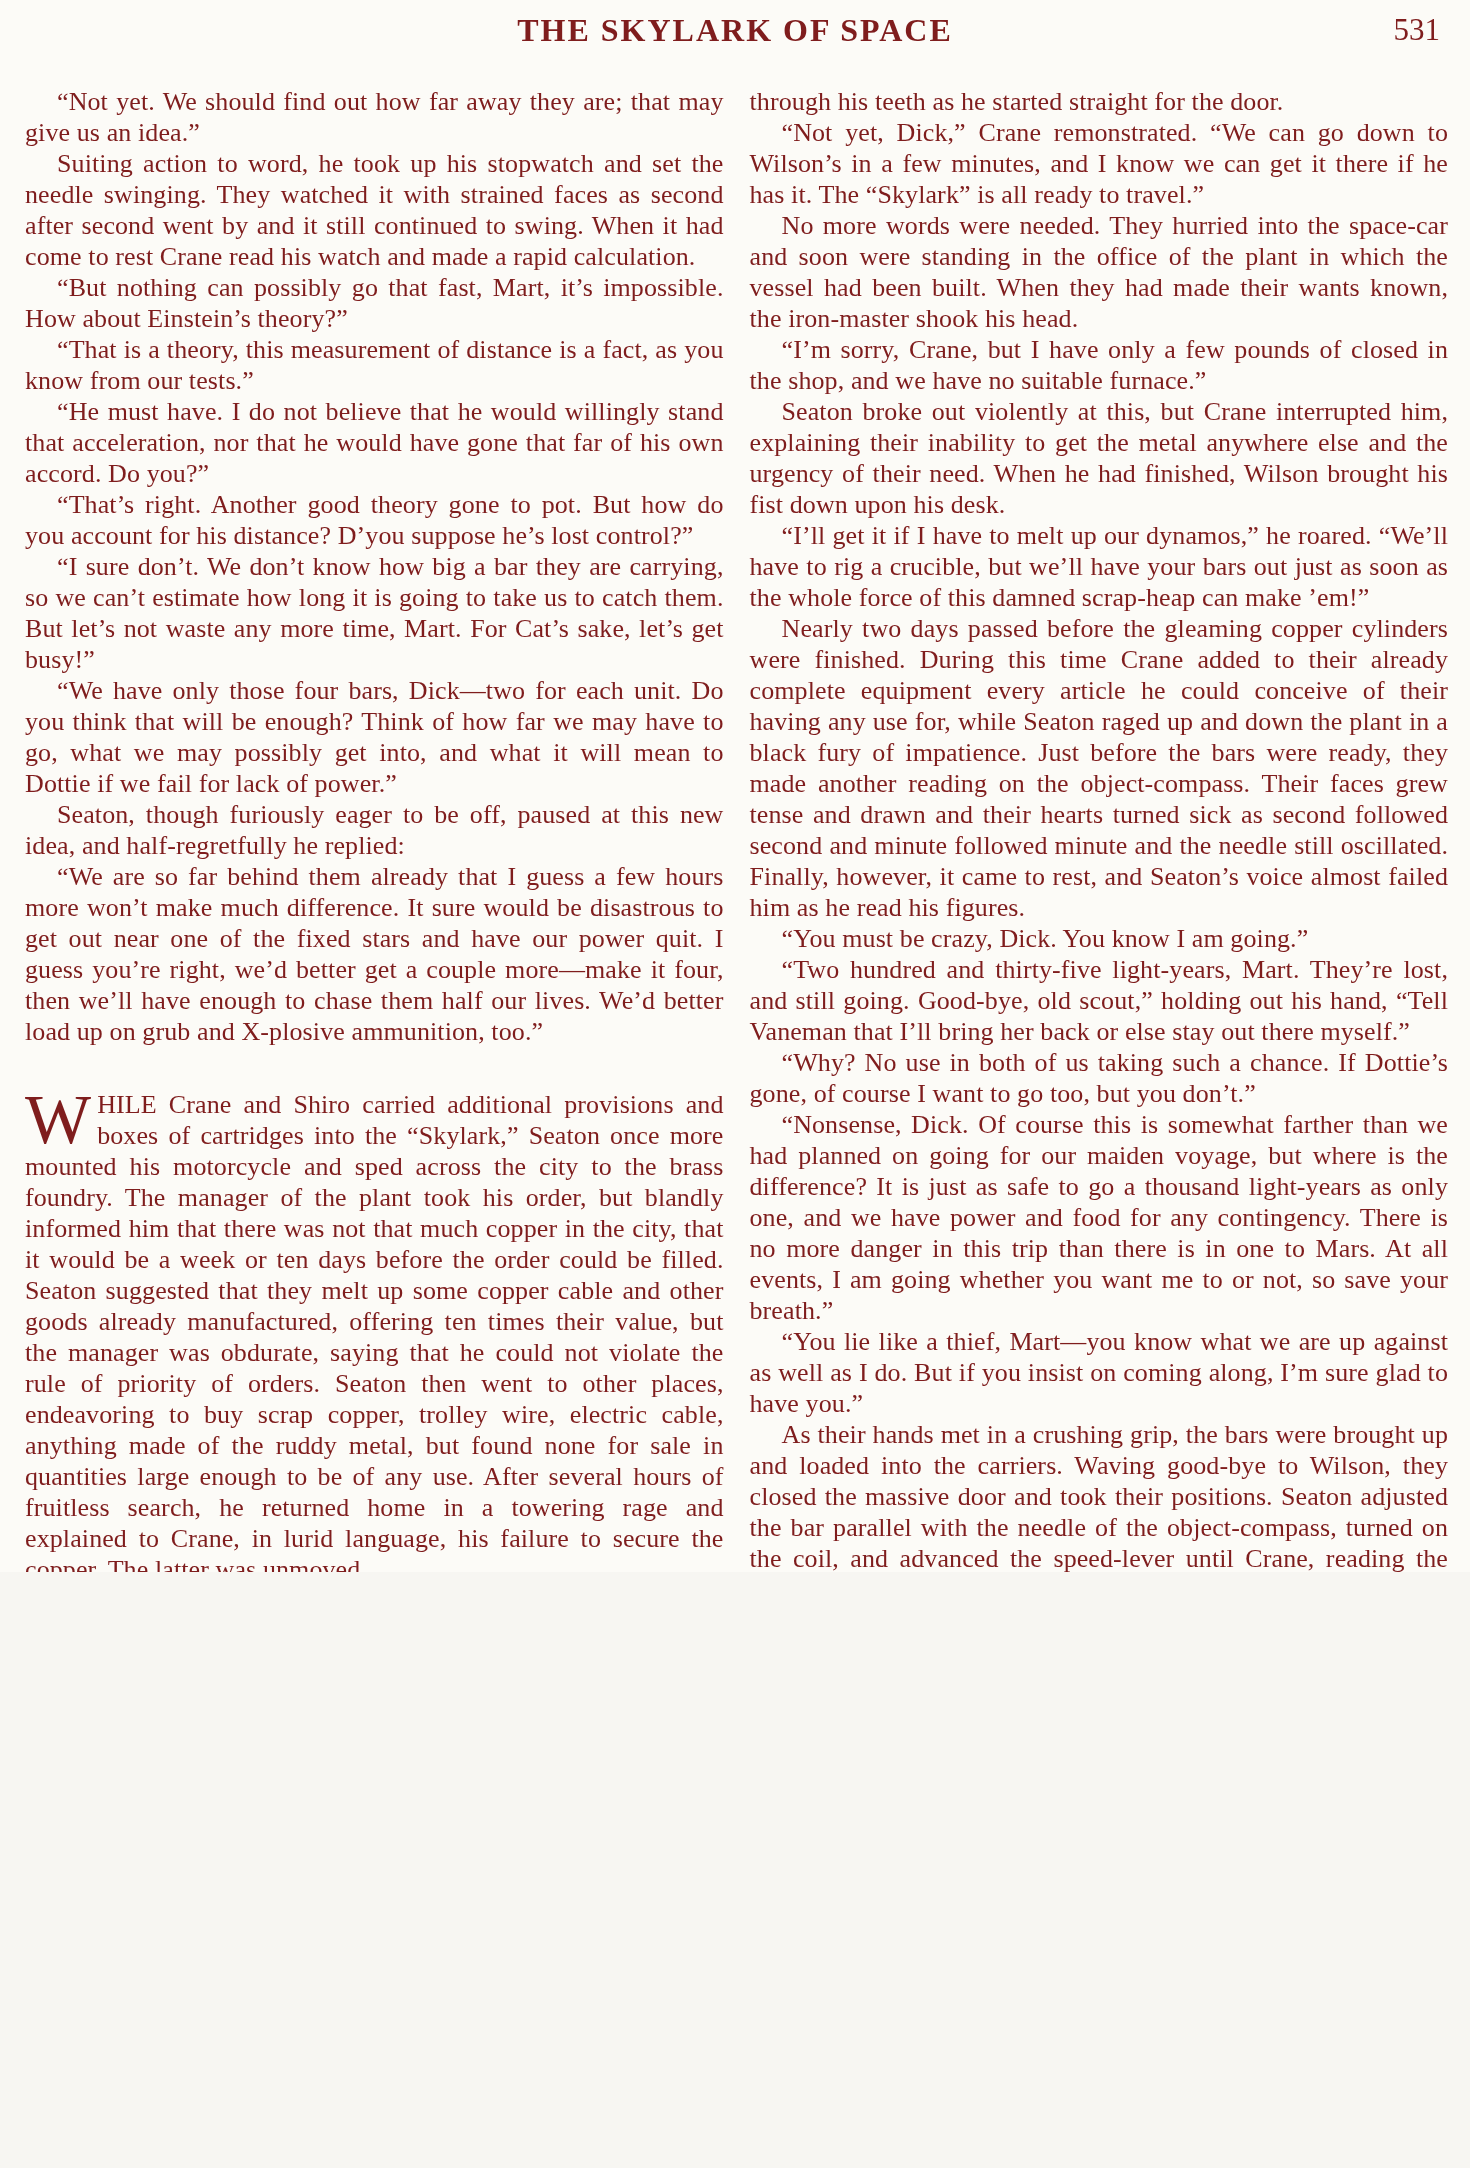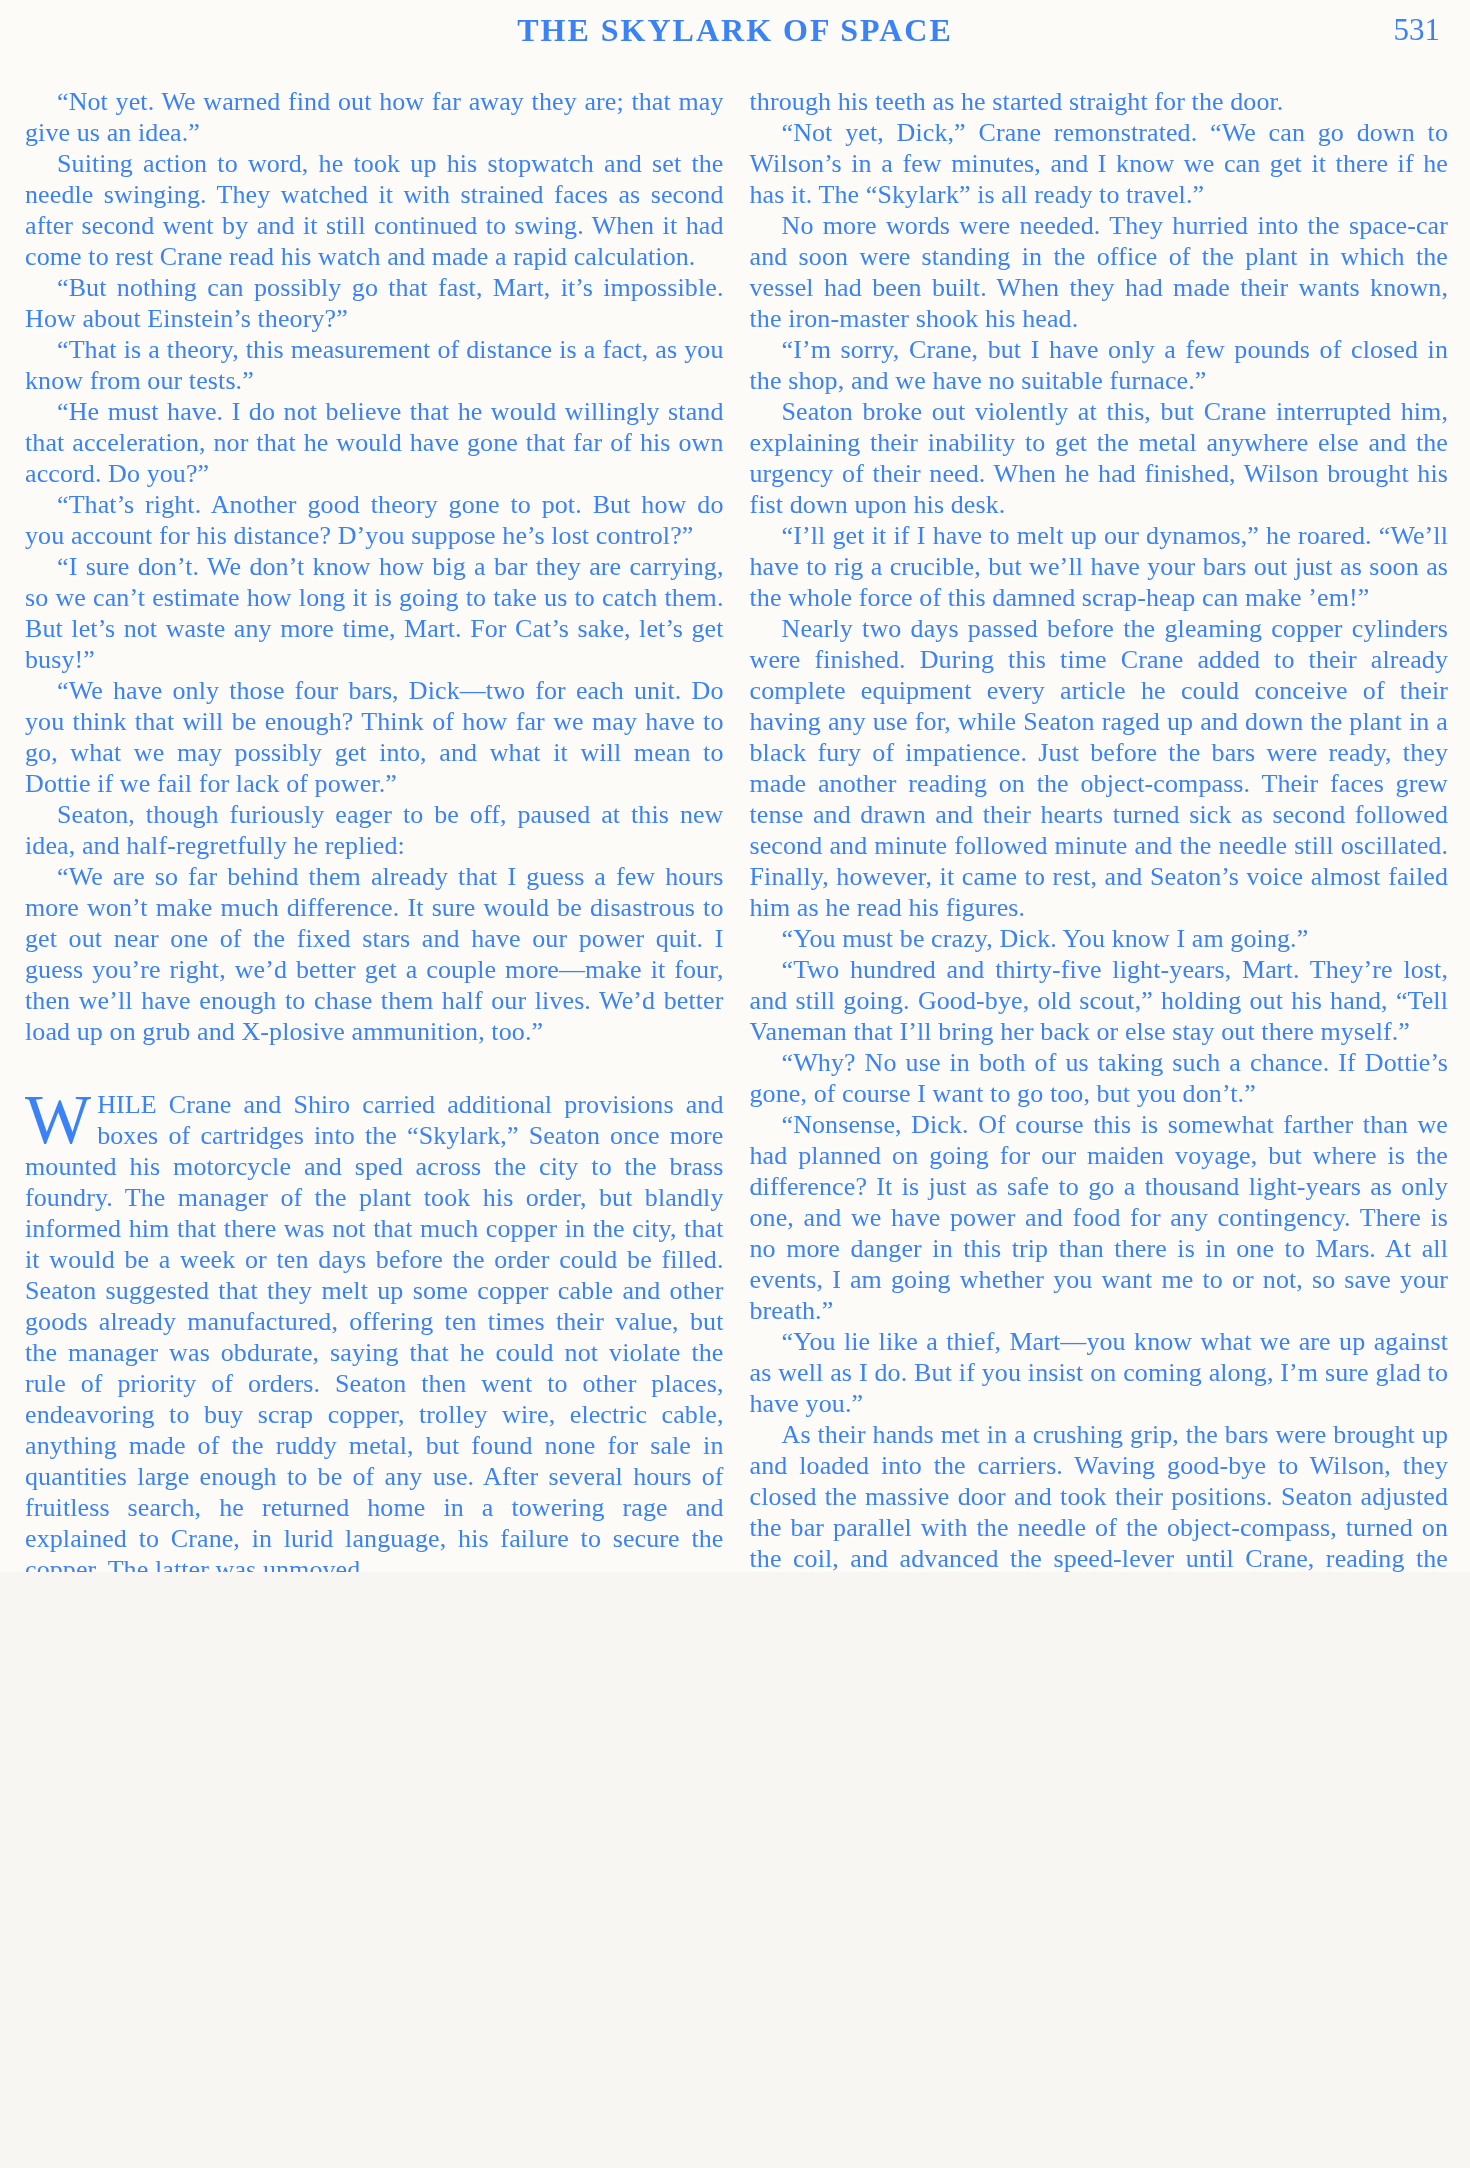--- a/index.html
+++ b/index.html
@@ -6,21 +6,21 @@
     margin: 0;
     padding: 0;
     background: #f7f6f2;
   }
   .book-page {
     position: relative;
     width: 1470px;
     height: 1572px;
     margin: 0 auto;
     background: #fcfbf7;
-    color: #3b82f6;
+    color: #7f1d1d;
     font-family: "Liberation Serif", "DejaVu Serif", serif;
     overflow: hidden;
     box-sizing: border-box;
   }
   .page-header {
     position: absolute;
     top: 10px;
     left: 0;
     right: 0;
     height: 50px;
@@ -81,21 +81,21 @@
 <div class="book-page">
 
   <div class="page-header">
     <div class="running-title">THE SKYLARK OF SPACE</div>
     <div class="page-number">531</div>
   </div>
 
   <div class="text-columns">
 
     <div class="column">
-      <p>“Not yet.  We warned find out how far away they are; that may give us an idea.”</p>
+      <p>“Not yet.  We should find out how far away they are; that may give us an idea.”</p>
       <p>Suiting action to word, he took up his stopwatch and set the needle swinging.  They watched it with strained faces as second after second went by and it still continued to swing.  When it had come to rest Crane read his watch and made a rapid calculation.</p>
       <p>“But nothing can possibly go that fast, Mart, it’s impossible.  How about Einstein’s theory?”</p>
       <p>“That is a theory, this measurement of distance is a fact, as you know from our tests.”</p>
       <p>“He must have.  I do not believe that he would willingly stand that acceleration, nor that he would have gone that far of his own accord.  Do you?”</p>
       <p>“That’s right.  Another good theory gone to pot. But how do you account for his distance?  D’you suppose he’s lost control?”</p>
       <p>“I sure don’t.  We don’t know how big a bar they are carrying, so we can’t estimate how long it is going to take us to catch them.  But let’s not waste any more time, Mart.  For Cat’s sake, let’s get busy!”</p>
       <p>“We have only those four bars, Dick—two for each unit.  Do you think that will be enough?  Think of how far we may have to go, what we may possibly get into, and what it will mean to Dottie if we fail for lack of power.”</p>
       <p>Seaton, though furiously eager to be off, paused at this new idea, and half-regretfully he replied:</p>
       <p>“We are so far behind them already that I guess a few hours more won’t make much difference.  It sure would be disastrous to get out near one of the fixed stars and have our power quit.  I guess you’re right, we’d better get a couple more—make it four, then we’ll have enough to chase them half our lives.  We’d better load up on grub and X-plosive ammunition, too.”</p>
       <p class="section-para"><span class="dropcap">W</span><span>HILE Crane and Shiro carried additional provisions and boxes of cartridges into the “Skylark,” Seaton once more mounted his motorcycle and sped across the city to the brass foundry.  The manager of the plant took his order, but blandly informed him that there was not that much copper in the city, that it would be a week or ten days before the order could be filled.  Seaton suggested that they melt up some copper cable and other goods already manufactured, offering ten times their value, but the manager was obdurate, saying that he could not violate the rule of priority of orders.  Seaton then went to other places, endeavoring to buy scrap copper, trolley wire, electric cable, anything made of the ruddy metal, but found none for sale in quantities large enough to be of any use.  After several hours of fruitless search, he returned home in a towering rage and explained to Crane, in lurid language, his failure to secure the copper.  The latter was unmoved.</span></p>

